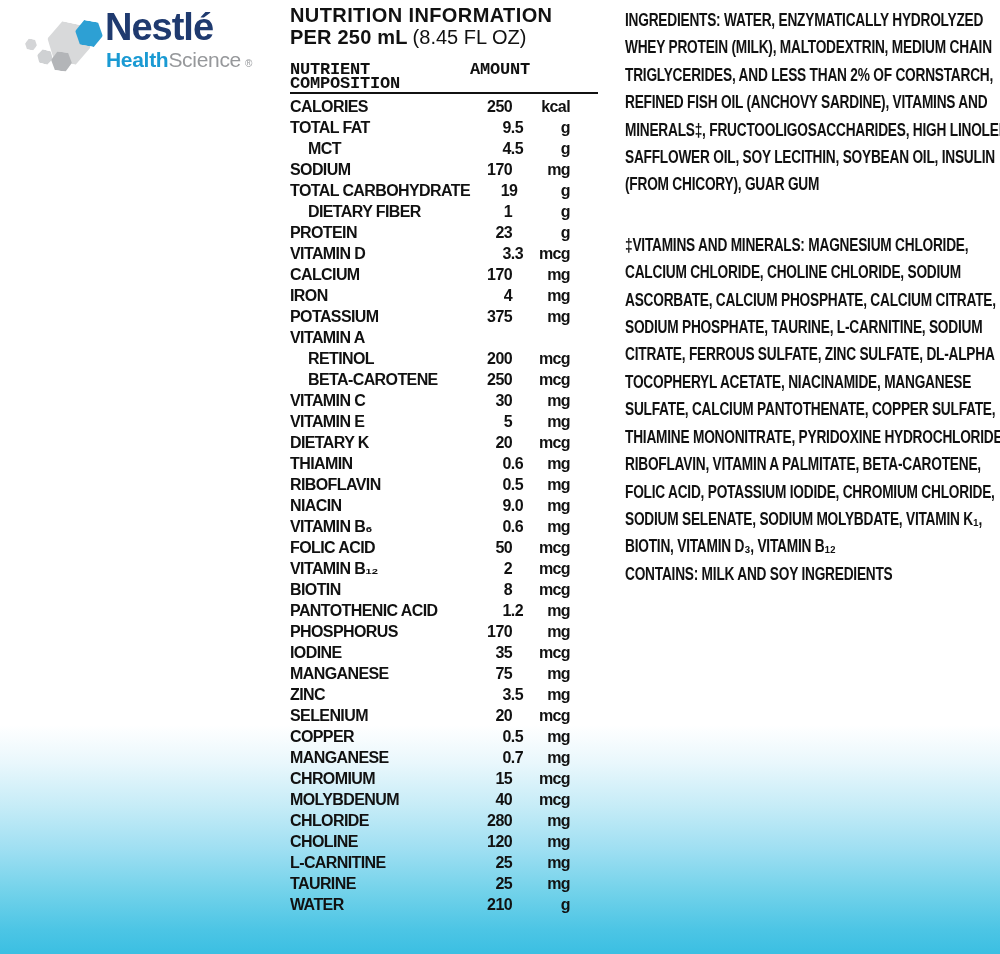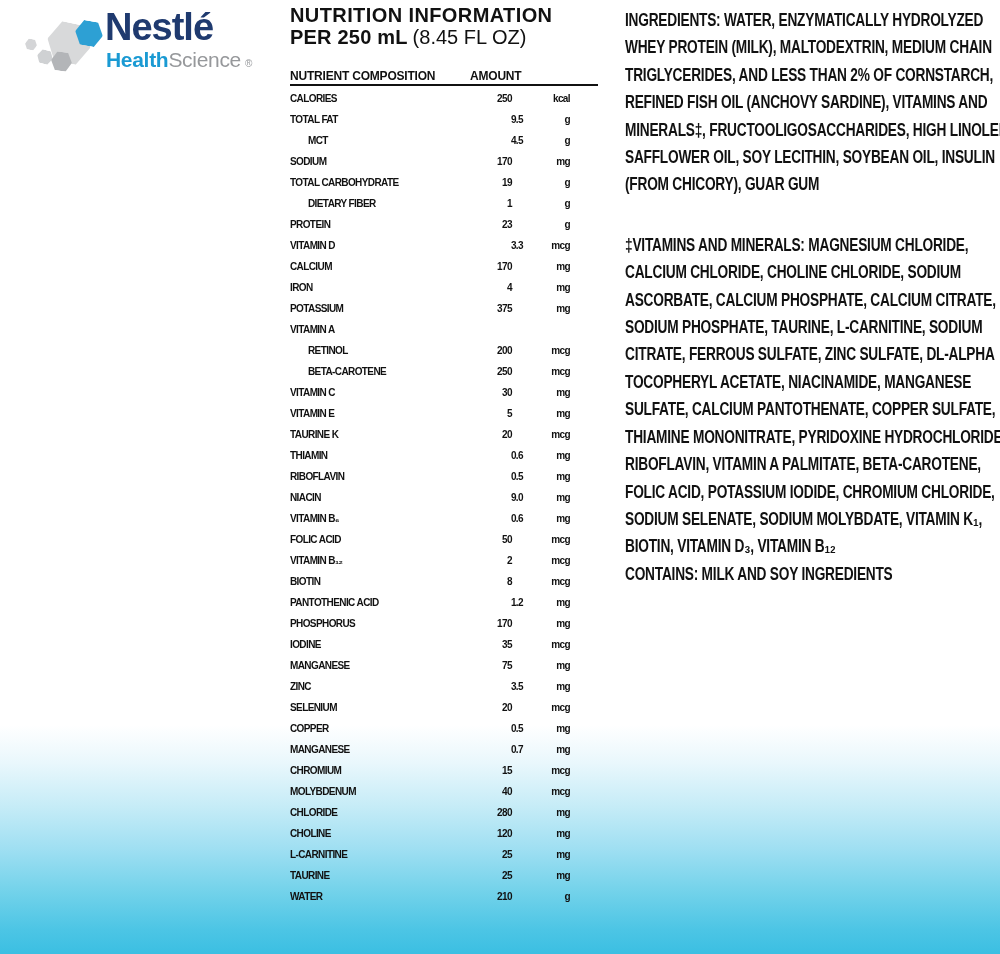--- a/index.html
+++ b/index.html
@@ -23,26 +23,26 @@
   .subbrand{position:absolute;left:81px;top:38px;font-size:21px;letter-spacing:-0.3px;}
   .subbrand .h{font-weight:bold;color:#1a9ad3;}
   .subbrand .s{color:#96989b;margin-top:24px;}
   .subbrand .r{color:#96989b;font-size:10px;vertical-align:baseline;margin-left:4px;}
   
   .panel{position:absolute;left:290px;top:4px;width:312px;}
   .t1{font-size:20px;font-weight:bold;letter-spacing:0.4px;line-height:22px;white-space:nowrap;}
   .t2{font-size:20px;line-height:23px;white-space:nowrap;}
   .t2 .b{font-weight:bold;letter-spacing:0.2px;}
   .t2 .n2{font-weight:normal;margin-left:5px;}
-  .thead{display:flex;margin-top:20px;font-size:12px;font-weight:bold;
-         letter-spacing:-0.2px;line-height:14px;}
+  .thead{display:flex;margin-top:14px;font-size:17px;font-weight:bold;
+         letter-spacing:-0.2px;line-height:14px;font-family:Liberation Mono, monospace;}
   .th1{width:180px;}
   .rule{margin-top:1px;height:2px;background:#111;width:308px;}
   .rows{margin-top:2px;width:280px;}
-  .row{display:flex;height:21px;line-height:21px;font-size:10px;font-weight:bold;
+  .row{display:flex;height:21px;line-height:21px;font-size:16px;font-weight:bold;
        letter-spacing:-0.6px;}
   .row .n{flex:1;white-space:nowrap;}
   .row .n.sub{padding-left:18px;}
   .row .v{width:52px;text-align:right;}
   .row .v.dec{transform:translateX(11px);}
   .row .u{width:58px;text-align:right;}
   
   .rightcol{position:absolute;left:625px;top:6px;width:372px;}
   .para .ln{font-size:18.5px;font-weight:bold;letter-spacing:-0.3px;line-height:27.4px;
             white-space:nowrap;transform:scaleX(0.74);transform-origin:left center;}
@@ -166,21 +166,21 @@
         <span class="u">mg</span>
       </div>
 
       <div class="row">
         <span class="n">VITAMIN E</span>
         <span class="v">5</span>
         <span class="u">mg</span>
       </div>
 
       <div class="row">
-        <span class="n">TAURINE K</span>
+        <span class="n">DIETARY K</span>
         <span class="v">20</span>
         <span class="u">mcg</span>
       </div>
 
       <div class="row">
         <span class="n">THIAMIN</span>
         <span class="v dec">0.6</span>
         <span class="u">mg</span>
       </div>
 

